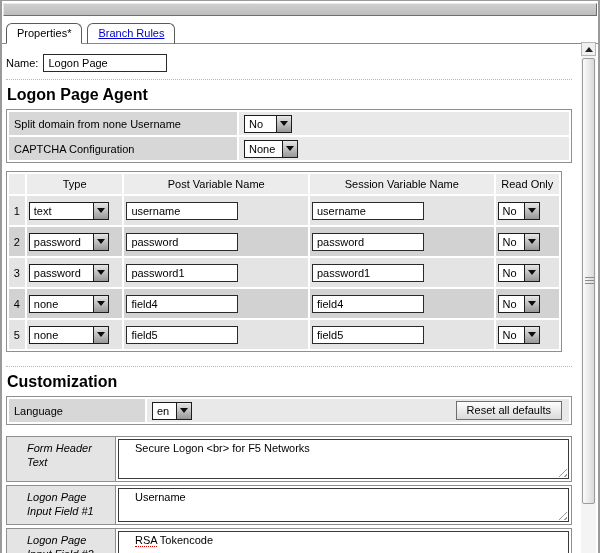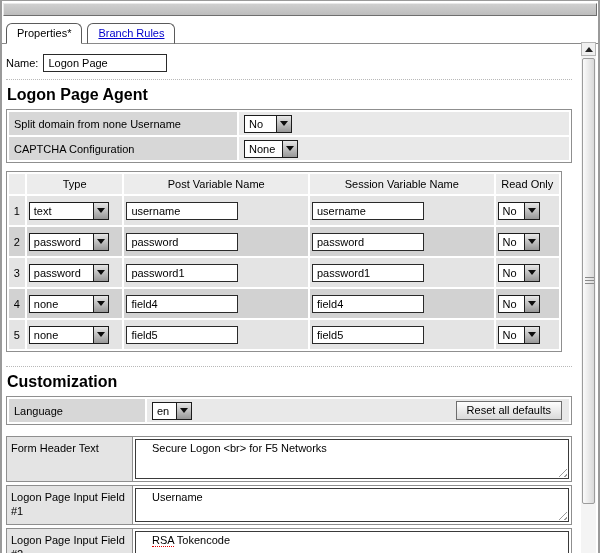--- a/index.html
+++ b/index.html
@@ -42,21 +42,21 @@
   table.fields th { font-weight:normal; background:#ececec; height:20px; text-align:center; }
   table.fields td { height:29px; vertical-align:middle; padding:0 2px; }
   tr.odd td { background:#e4e4e4; } tr.even td { background:#d2d2d2; }
   td.num { text-align:center; }
   .w-type{width:80px} .w-ro{width:42px} .w-main{width:48px} .w-lang{width:40px}
   .cell-inp { width:112px; }
   .lang-cell { display:flex; align-items:center; justify-content:space-between; }
   .btn { border:1px solid #6e6e6e; border-radius:0; background:linear-gradient(#fefefe,#d9d9d9);
          padding:2px 10px 3px 10px; font-family:inherit; font-size:11px; margin-right:2px; }
   .text-row { width:566px; display:flex; border:1px solid #8f8f8f; background:#fff; margin-bottom:3px; }
-  .tr-label { width:126px; background:#e4e4e4; border-right:1px solid #8f8f8f; padding:4px 4px; line-height:1.3; }
+  .tr-label { width:109px; background:#e4e4e4; border-right:1px solid #8f8f8f; padding:4px 20px; line-height:1.3;font-style:italic; }
   .tr-value { flex:1; padding:2px; position:relative; background:#fff; }
   .ta { border:1px solid #3a3a3a; background:#fff; padding:2px 16px; position:relative; height:100%; }
   .grip { position:absolute; right:1px; bottom:1px; width:10px; height:10px;
           background:repeating-linear-gradient(135deg,#999 0 1px,transparent 1px 4px);
           clip-path:polygon(100% 0,100% 100%,0 100%); }
   .misspelled { border-bottom:1px dotted #e00000; }
   .h-fh{height:40px} .h-f1{height:34px} .h-f2{height:32px}
   .scrollbar { position:absolute; top:41px; right:2px; bottom:0; width:15px; background:#f4f4f4; }
   .sb-up { height:14px; background:#f0f0f0; border:1px solid #b5b5b5; display:flex; align-items:center;
            justify-content:center; }

